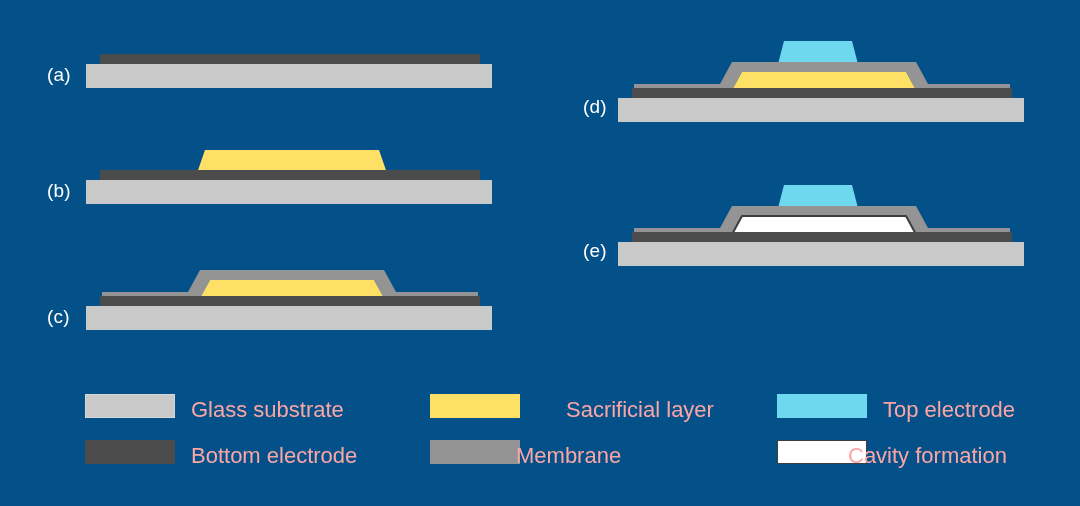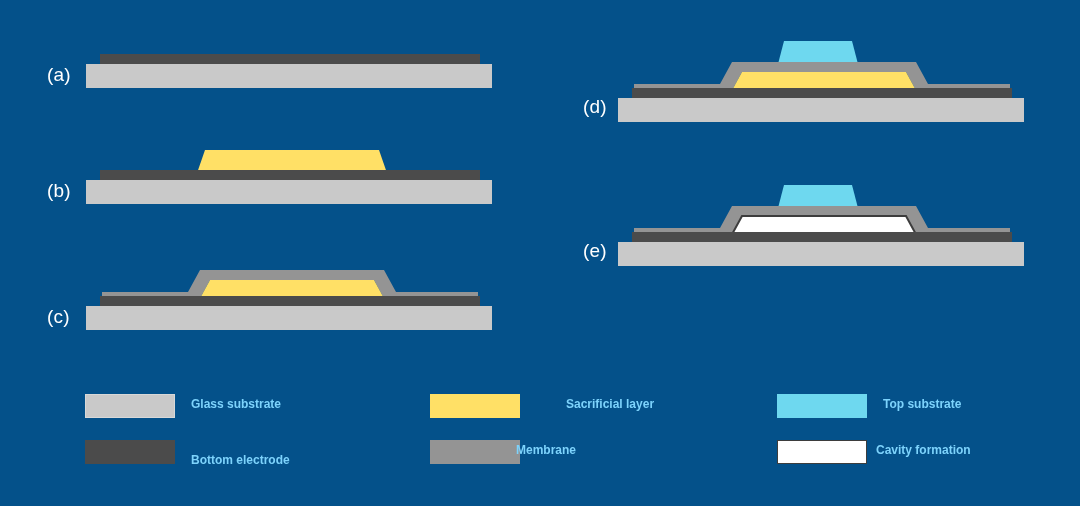--- a/index.html
+++ b/index.html
@@ -21,25 +21,24 @@
   .panel-label {
     position: absolute;
     color: #ffffff;
     font-size: 19px;
     font-family: "Liberation Sans", sans-serif;
     letter-spacing: 0.2px;
     white-space: nowrap;
   }
   .legend-label {
     position: absolute;
-    color: #7dd3fc;
-    font-size: 12px;
+    color: #fca5a5;
+    font-size: 22px;
     font-family: "Liberation Sans", sans-serif;
     white-space: nowrap;
-    font-weight: bold;
   }
   .legend-swatch {
     position: absolute;
     box-sizing: border-box;
   }
   svg.stage {
     position: absolute;
     left: 0;
     top: 0;
     width: 1080px;
@@ -95,29 +94,29 @@
   <div class="panel-label" style="left:47px; top:306px;">(c)</div>
   <div class="panel-label" style="left:583px; top:96px;">(d)</div>
   <div class="panel-label" style="left:583px; top:240px;">(e)</div>
 
   <div>
 
     <div class="legend-swatch" style="left:85px; top:394px; width:90px; height:24px; background:#c9c9c9; border:1px solid #d8d8d8;"></div>
     <div class="legend-label" style="left:191px; top:397px;">Glass substrate</div>
 
     <div class="legend-swatch" style="left:85px; top:440px; width:90px; height:24px; background:#4b4b4b;"></div>
-    <div class="legend-label" style="left:191px; top:453px;">Bottom electrode</div>
+    <div class="legend-label" style="left:191px; top:443px;">Bottom electrode</div>
 
     <div class="legend-swatch" style="left:430px; top:394px; width:90px; height:24px; background:#ffe066;"></div>
     <div class="legend-label" style="left:566px; top:397px;">Sacrificial layer</div>
 
     <div class="legend-swatch" style="left:430px; top:440px; width:90px; height:24px; background:#949494;"></div>
     <div class="legend-label" style="left:516px; top:443px;">Membrane</div>
 
     <div class="legend-swatch" style="left:777px; top:394px; width:90px; height:24px; background:#6ed8ef;"></div>
-    <div class="legend-label" style="left:883px; top:397px;">Top substrate</div>
+    <div class="legend-label" style="left:883px; top:397px;">Top electrode</div>
 
     <div class="legend-swatch" style="left:777px; top:440px; width:90px; height:24px; background:#ffffff; border:1.5px solid #3d3d3d;"></div>
-    <div class="legend-label" style="left:876px; top:443px;">Cavity formation</div>
+    <div class="legend-label" style="left:848px; top:443px;">Cavity formation</div>
 
   </div>
 
 </div>
 
 </body></html>

